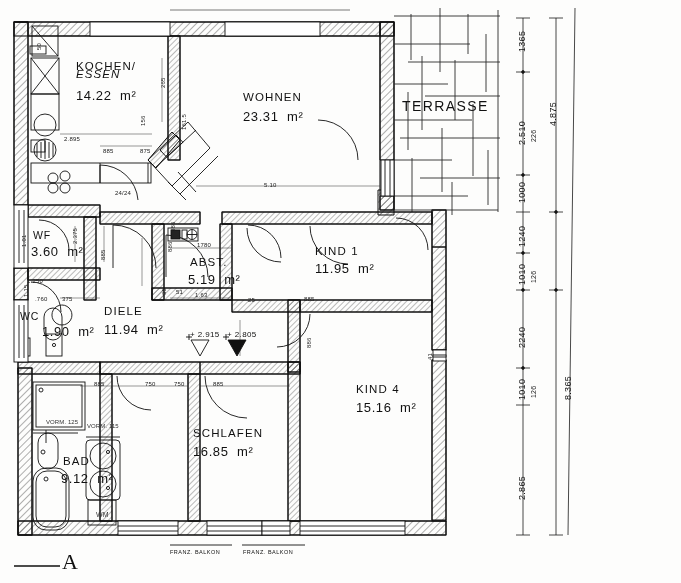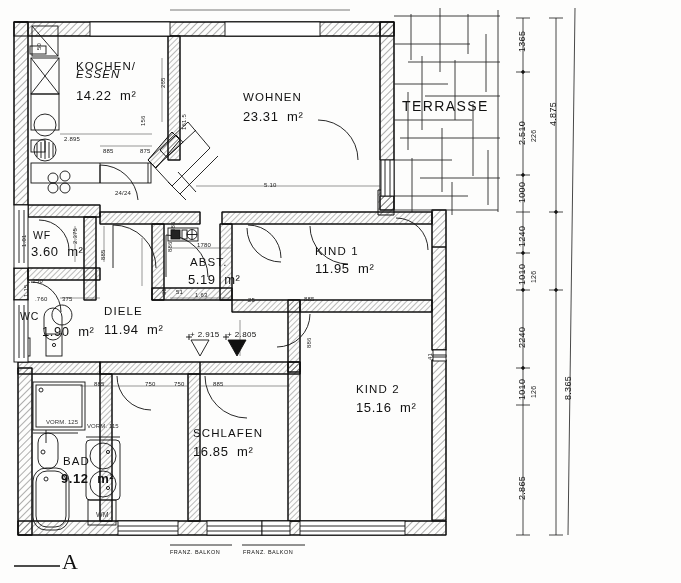--- a/index.html
+++ b/index.html
@@ -348,28 +348,28 @@
 
   <div class="txt room-name" style="left:104px;top:305px;">DIELE</div>
   <div class="txt room-area" style="left:104px;top:323px;">11.94  m²</div>
 
   <div class="txt room-name" style="left:190px;top:256px;">ABST.</div>
   <div class="txt room-area" style="left:188px;top:273px;">5.19  m²</div>
 
   <div class="txt room-name" style="left:315px;top:245px;">KIND 1</div>
   <div class="txt room-area" style="left:315px;top:262px;">11.95  m²</div>
 
-  <div class="txt room-name" style="left:356px;top:383px;">KIND 2</div>
+  <div class="txt room-name" style="left:356px;top:383px;">KIND 4</div>
   <div class="txt room-area" style="left:356px;top:401px;">15.16  m²</div>
 
   <div class="txt room-name" style="left:193px;top:427px;">SCHLAFEN</div>
   <div class="txt room-area" style="left:193px;top:445px;">16.85  m²</div>
 
   <div class="txt room-name" style="left:63px;top:455px;">BAD</div>
-  <div class="txt room-area" style="left:61px;top:472px;font-weight:bold;">9.12  m²</div>
+  <div class="txt room-area" style="left:61px;top:472px;">9.12  m²</div>
 
   <div class="txt tiny" style="left:46px;top:419px;font-size:6px;">VORM. 125</div>
   <div class="txt tiny" style="left:87px;top:423px;font-size:6px;">VORM. 115</div>
   <div class="txt tiny" style="left:96px;top:511px;font-size:7px;">WM</div>
 
   <div class="txt lvl" style="left:190px;top:331px;">+ 2.915</div>
   <div class="txt lvl" style="left:227px;top:331px;">+ 2.805</div>
 
   <div class="txt balk" style="left:170px;top:549px;">FRANZ. BALKON</div>
   <div class="txt balk" style="left:243px;top:549px;">FRANZ. BALKON</div>

